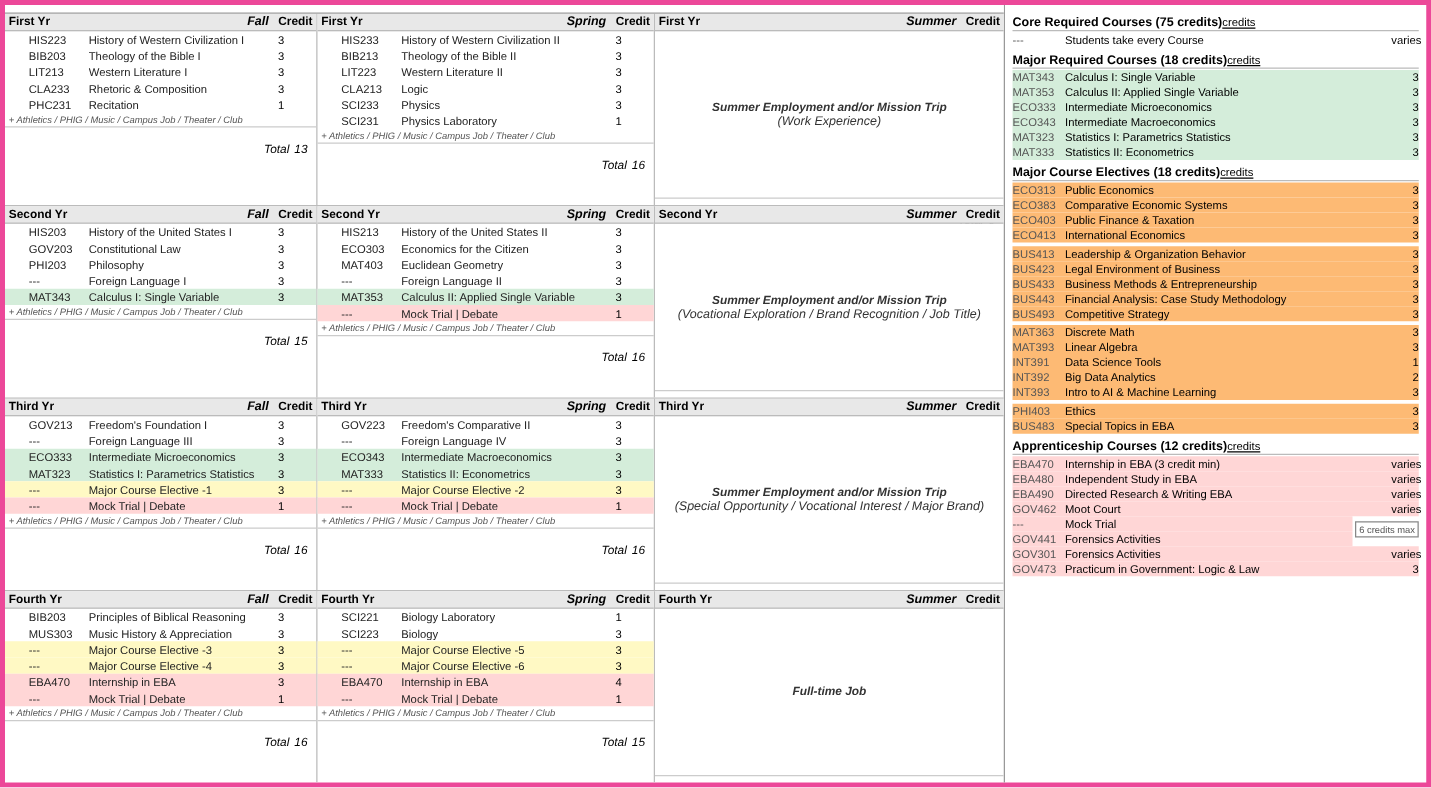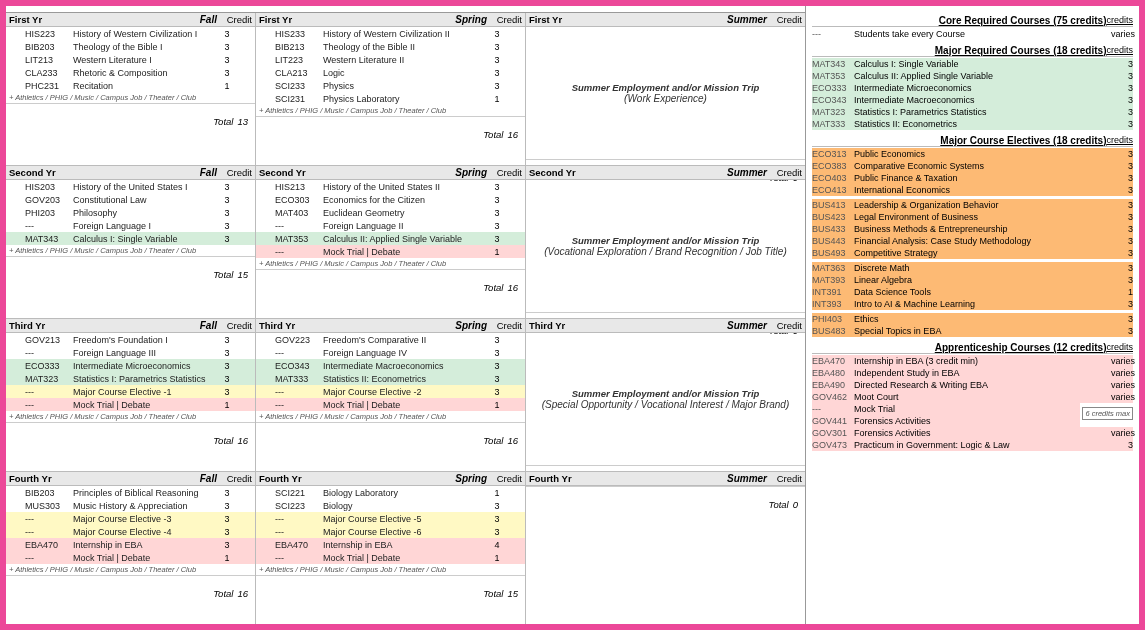--- a/index.html
+++ b/index.html
@@ -8,21 +8,21 @@
       font-size: 10px;
       background: #fff;
       width: 1145px;
       height: 630px;
       overflow: hidden;
     }
     .main-container {
       display: flex;
       width: 1145px;
       height: 630px;
-      border: 6px solid #ec4899;
+      border: 4px solid #ec4899;
     }
     .left-panel {
       width: 800px;
       flex-shrink: 0;
       display: flex;
       flex-direction: column;
       border-right: 1px solid #999;
     }
     .right-panel {
       flex: 1;
@@ -95,21 +95,21 @@
       width: 55px;
     }
     .sem-header .sem-name {
       font-weight: bold;
       font-style: italic;
       flex: 1;
       text-align: right;
       font-size: 10px;
     }
     .sem-header .credit-label {
-      font-weight: normal;
+      font-weight: bold;
       font-size: 9.5px;
       text-align: right;
       width: 35px;
     }
 
     .course-row {
       display: flex;
       align-items: center;
       padding: 0px 19px;
       min-height: 13px;
@@ -171,22 +171,21 @@
     }
 
     
     .rp-section-title {
       font-weight: bold;
       font-size: 10px;
       margin-top: 5px;
       margin-bottom: 1px;
       border-bottom: 1px solid #bbb;
       display: flex;
-      justify-content: flex-end;
-      text-decoration: underline;
+      justify-content: flex-start;
     }
     .rp-section-title span.credits-header {
       font-weight: normal;
       font-size: 9px;
       text-decoration: underline;
     }
     .rp-row {
       display: flex;
       align-items: center;
       padding: 0px 0px;
@@ -613,20 +612,23 @@
               <span><i>Total</i></span>
               <span>15</span>
             </div>
           </div>
           <div class="semester-block summer-block">
             <div class="sem-header">
               <span class="year-label">Fourth Yr</span>
               <span class="sem-name"><i>Summer</i></span>
               <span class="credit-label">Credit</span>
             </div>
+            <div class="summer-content">
+              <div><b>Full-time Job</b></div>
+            </div>
             <div class="total-row">
               <span><i>Total</i></span>
               <span>0</span>
             </div>
           </div>
         </div>
       </div>
   </div>
 
   <div class="right-panel" id="right-panel">
@@ -731,20 +733,25 @@
       </div>
       <div class="rp-row yellow">
         <span class="rp-code">MAT393</span>
         <span class="rp-name">Linear Algebra</span>
         <span class="rp-credit">3</span>
       </div>
       <div class="rp-row yellow">
         <span class="rp-code">INT391</span>
         <span class="rp-name">Data Science Tools</span>
         <span class="rp-credit">1</span>
+      </div>
+      <div class="rp-row yellow">
+        <span class="rp-code">INT392</span>
+        <span class="rp-name">Big Data Analytics</span>
+        <span class="rp-credit">2</span>
       </div>
       <div class="rp-row yellow">
         <span class="rp-code">INT393</span>
         <span class="rp-name">Intro to AI &amp; Machine Learning</span>
         <span class="rp-credit">3</span>
       </div>
       <div class="rp-spacer"></div>
       <div class="rp-row yellow">
         <span class="rp-code">PHI403</span>
         <span class="rp-name">Ethics</span>
@@ -783,21 +790,21 @@
         <div style="flex: 1 1 0%;">
           <div class="rp-row pink">
             <span class="rp-code">---</span>
             <span class="rp-name">Mock Trial</span>
           </div>
           <div class="rp-row pink">
             <span class="rp-code">GOV441</span>
             <span class="rp-name">Forensics Activities</span>
           </div>
         </div>
-        <div style="display: flex; flex-direction: column; align-items: flex-end; padding-left: 2px; font-style: italic;">
+        <div style="display: flex; flex-direction: column; align-items: flex-end; padding-left: 2px;">
           <span class="bracket-label" style="font-size: 7.5px; border: 1px solid rgb(136, 136, 136); padding: 1px 2px; margin-top: 4px;">6 credits max</span>
         </div>
       </div>
       <div class="rp-row pink">
         <span class="rp-code">GOV301</span>
         <span class="rp-name">Forensics Activities</span>
         <span class="rp-credit">varies</span>
       </div>
       <div class="rp-row pink">
         <span class="rp-code">GOV473</span>

